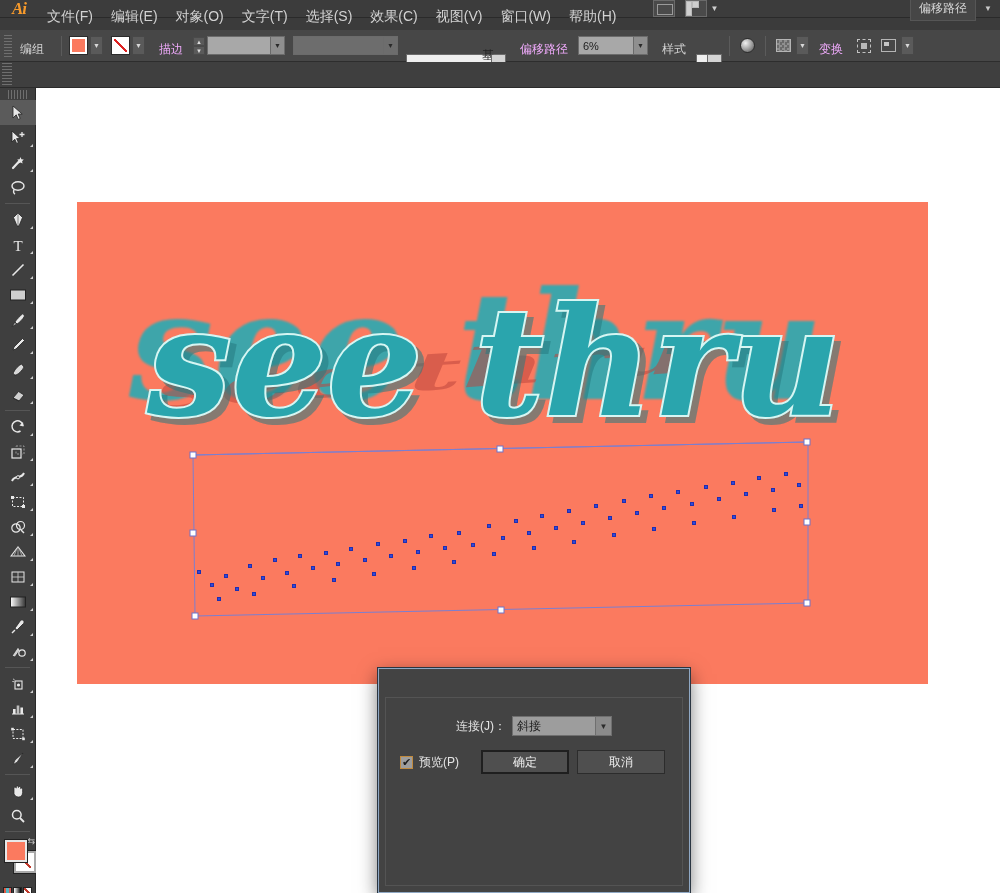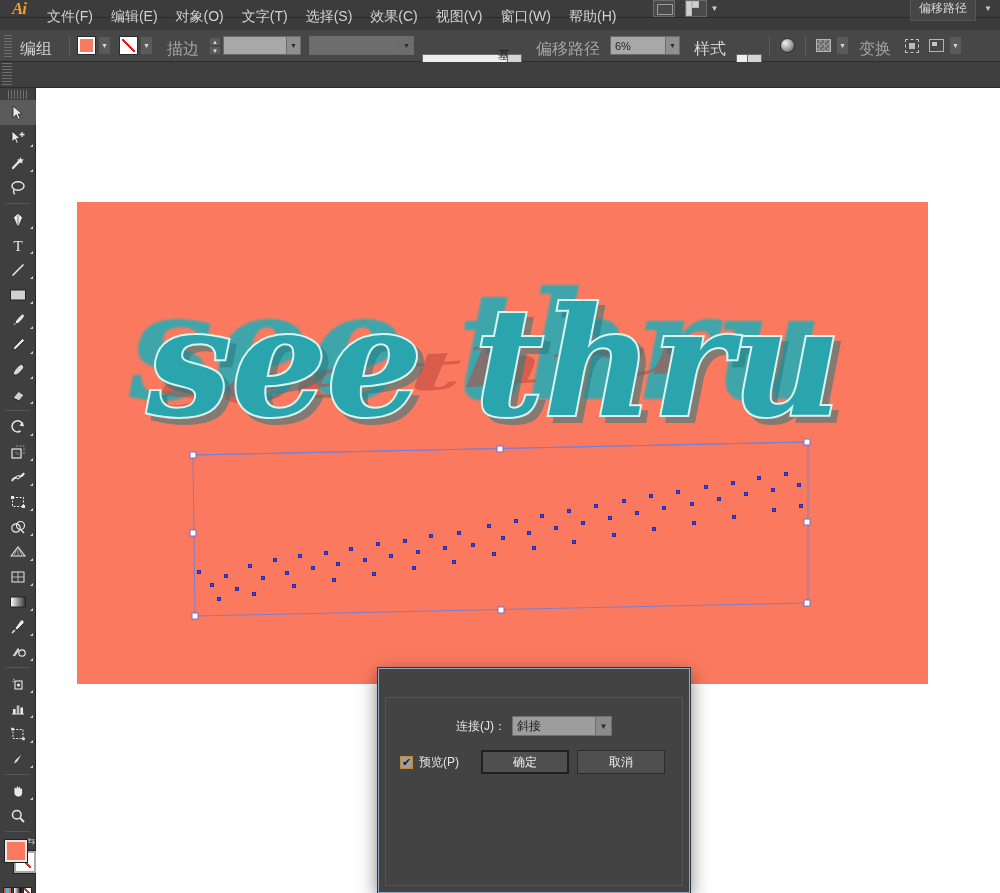--- a/index.html
+++ b/index.html
@@ -53,22 +53,22 @@
 
   
   .optbar {
     position: absolute; left: 0; top: 30px; width: 1000px; height: 32px;
     background: #474747; border-bottom: 1px solid #2d2d2d;
     display: flex; align-items: center; padding-left: 4px;
   }
   .grip { width: 8px; height: 22px; margin-right: 4px;
     background: repeating-linear-gradient(to bottom, #6f6f6f 0 1px, transparent 1px 3px);
   }
-  .opt-label { color: #d3d3d3; font-size: 16px; margin: 7px 10px 0 4px; white-space: nowrap; }
-  .opt-label.accent { color: #a3a3a3; }
+  .opt-label { color: #d3d3d3; font-size: 12px; margin: 7px 10px 0 4px; white-space: nowrap; }
+  .opt-label.accent { color: #f0abfc; }
   .sep { width: 1px; height: 20px; background: #5b5b5b; margin: 0 7px; }
   .swatch {
     width: 19px; height: 19px; border: 1px solid #2b2b2b; background: #fff;
     position: relative; display: inline-block;
   }
   .swatch .inner { position: absolute; inset: 2px; }
   .swatch.none .inner { background: #fff; }
   .swatch.none::after {
     content: ""; position: absolute; left: 2px; top: 2px; right: 2px; bottom: 2px;
     background: linear-gradient(to top right, transparent 43%, #d22 43%, #d22 57%, transparent 57%);

